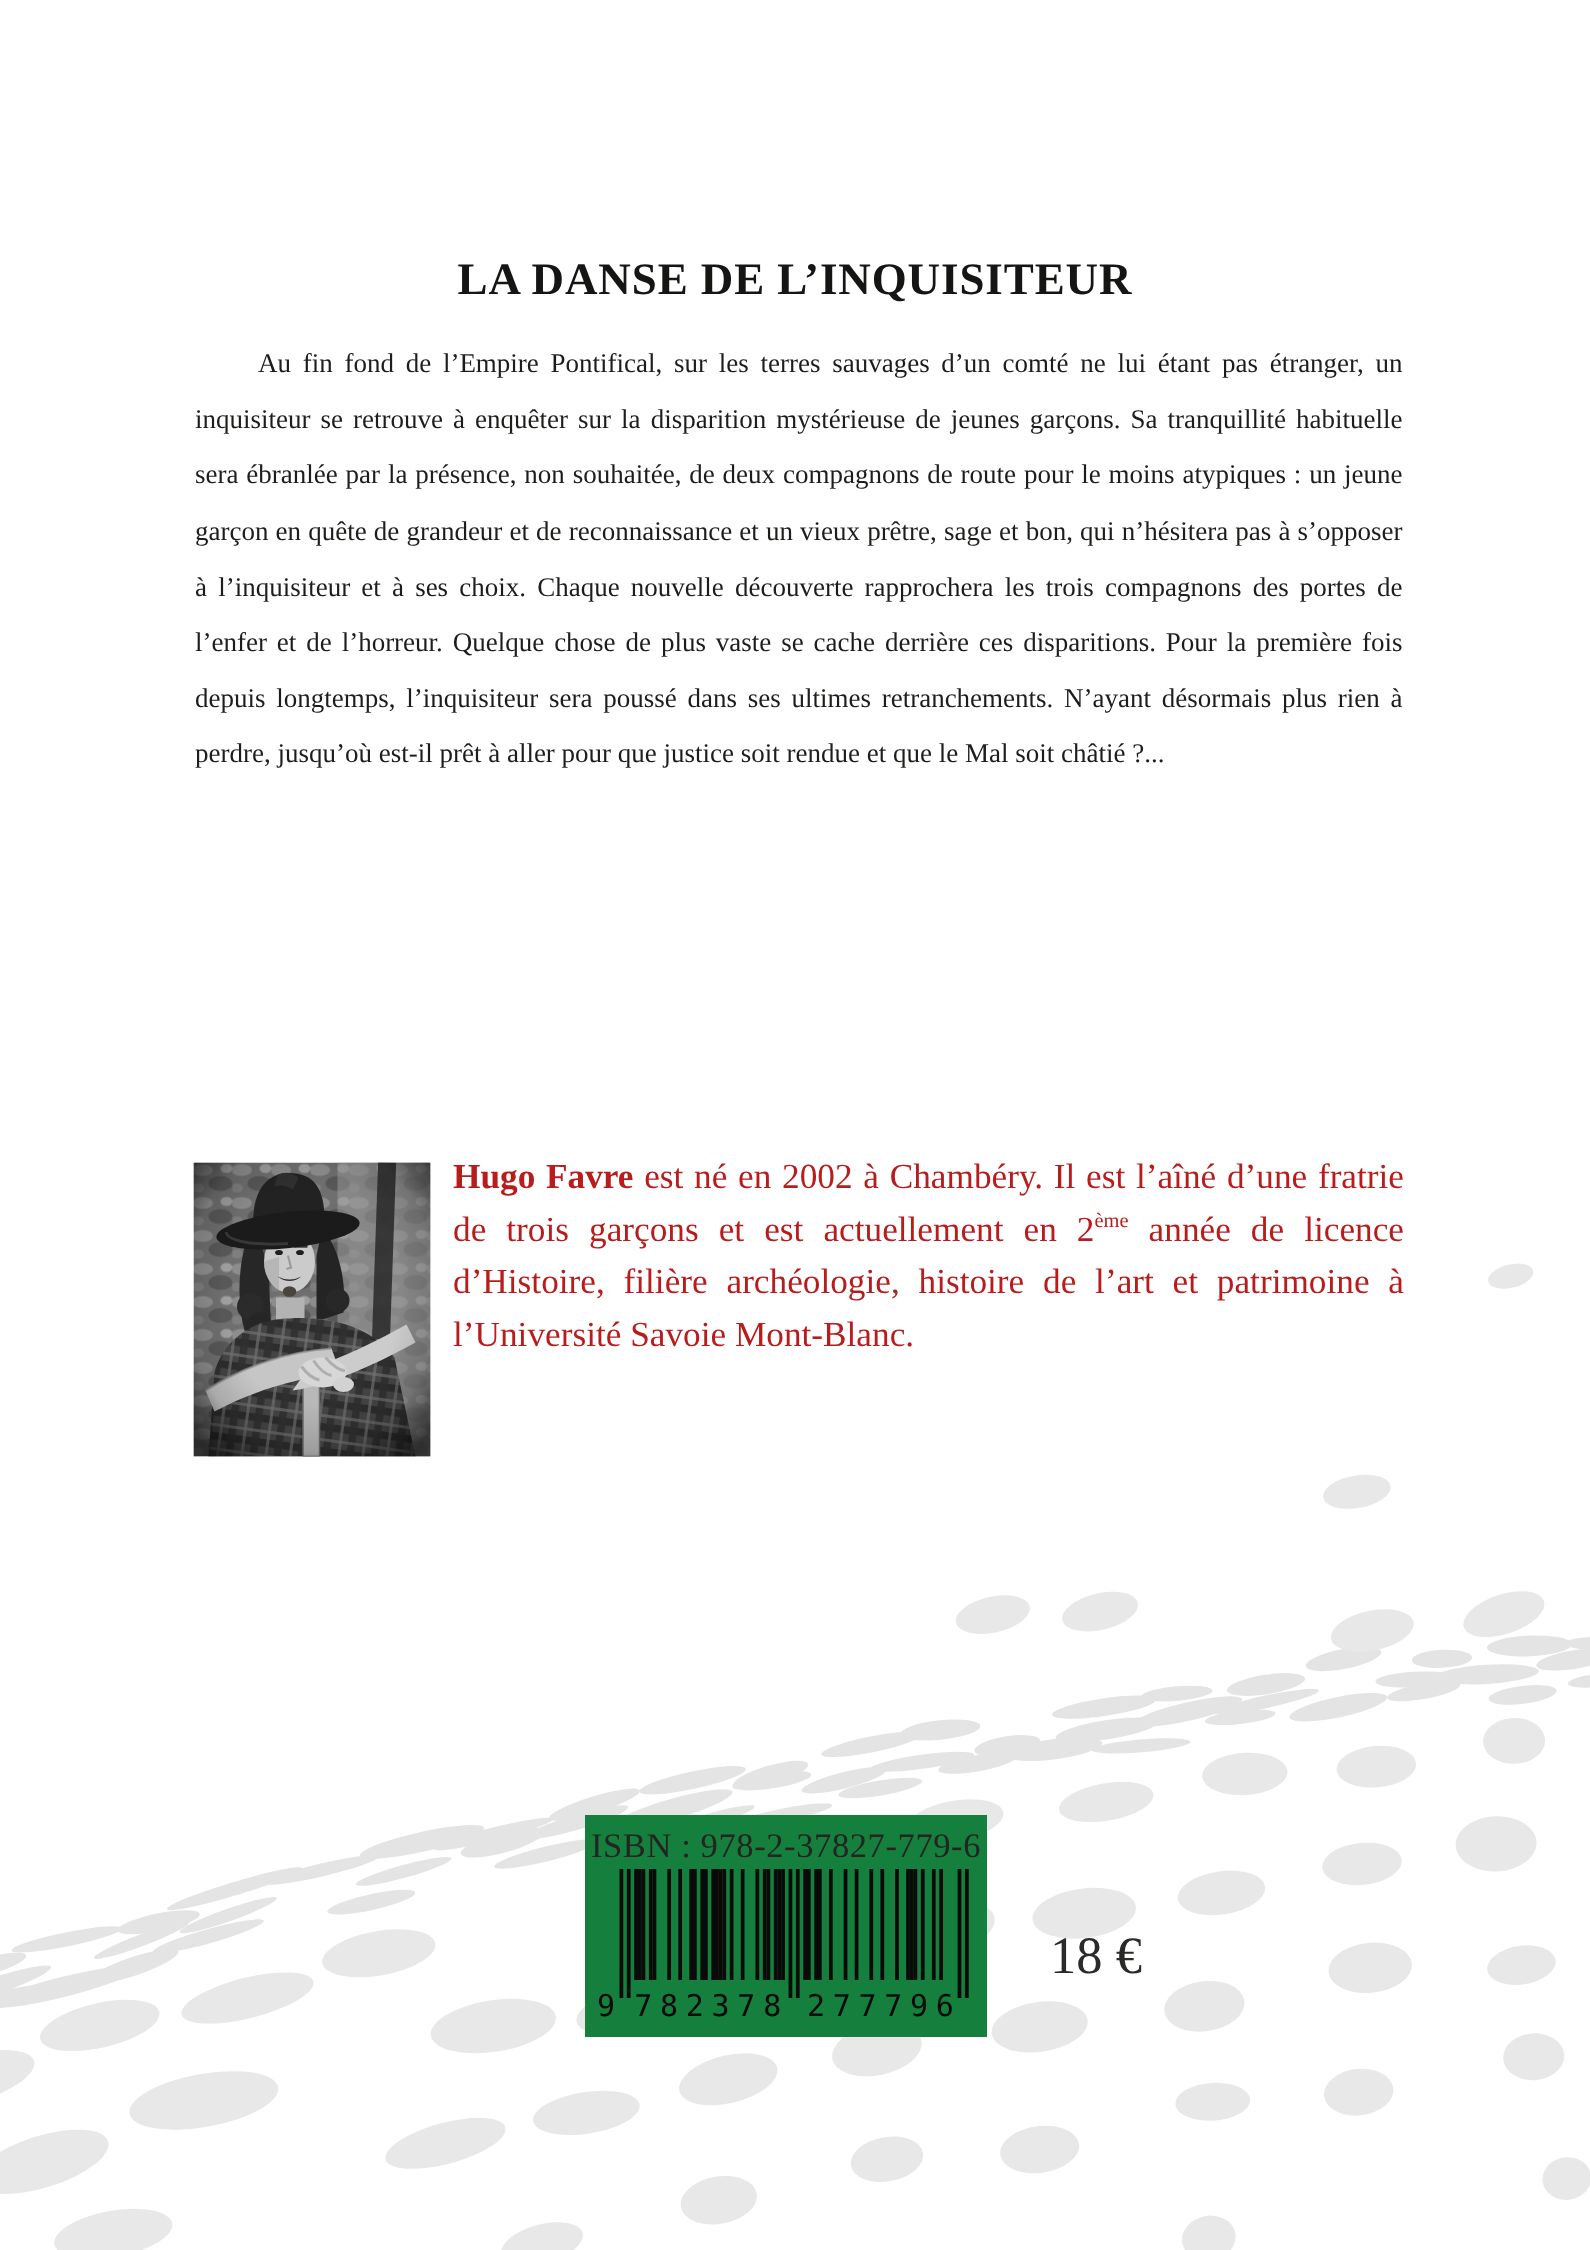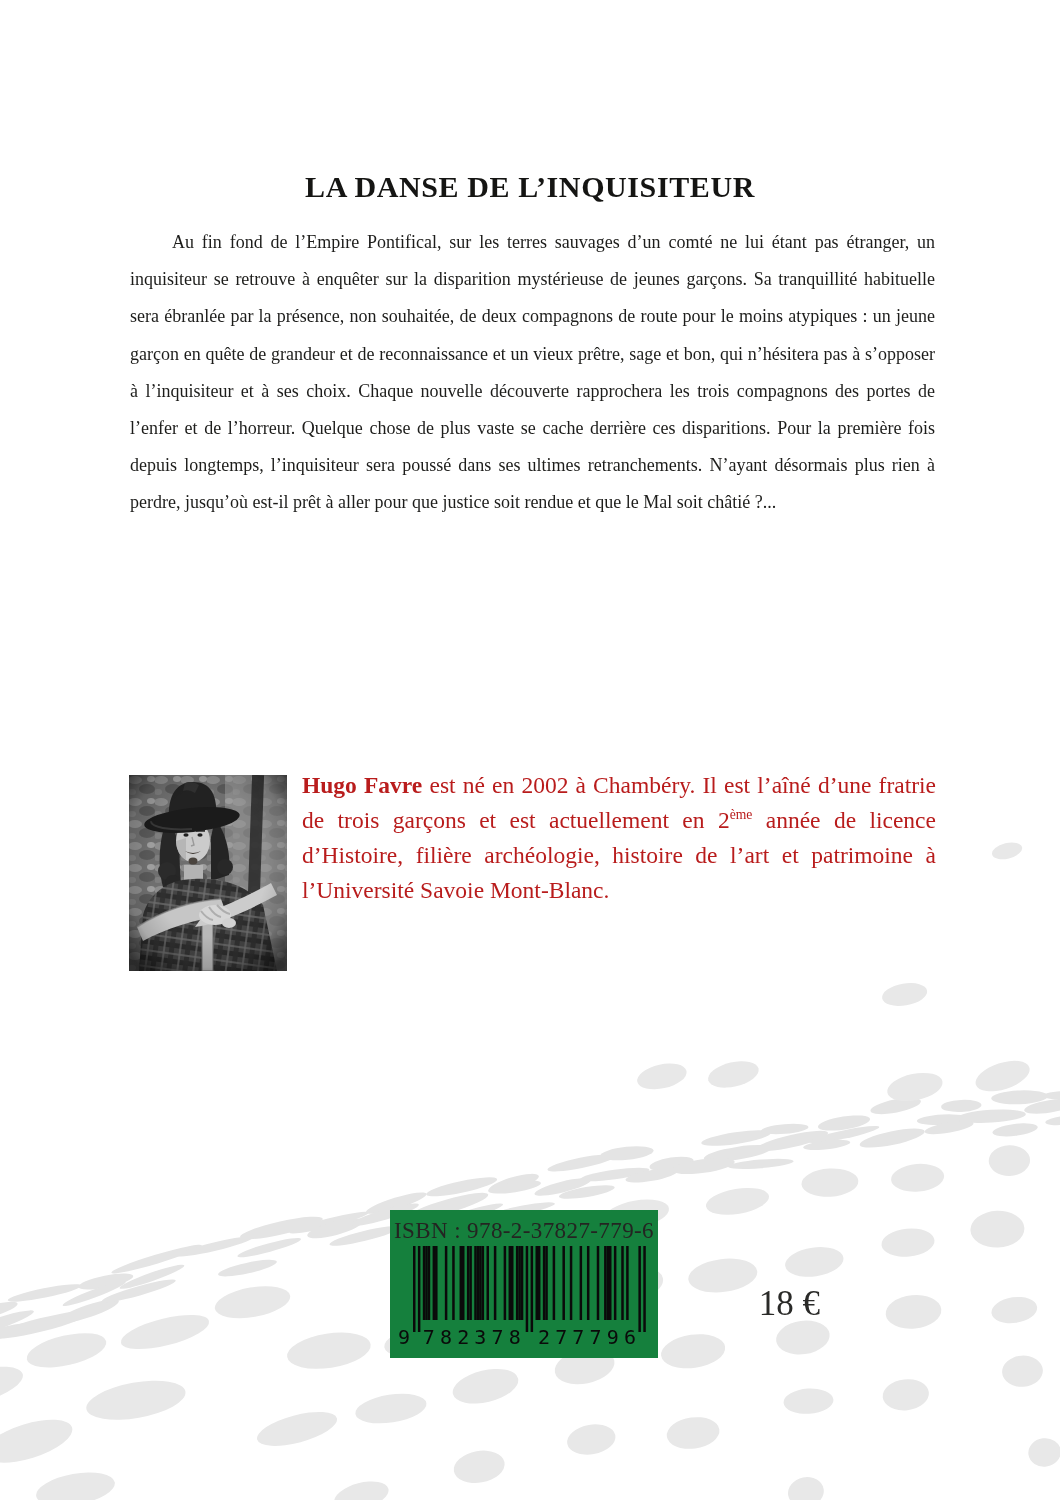--- a/index.html
+++ b/index.html
@@ -41,21 +41,21 @@
     position:absolute;left:390px;top:1210px;width:268px;height:148px;
     background:#15803d;
     text-align:center;
   }
   .isbn{
     font-size:23px;letter-spacing:.4px;color:#242422;
     margin-top:8px;
   }
   .price{
     position:absolute;left:700px;top:1284px;width:120px;
-    text-align:right;font-size:35px;color:#2a2a28;
+    text-align:left;font-size:35px;color:#2a2a28;
   }
 </style>
 </head>
 <body>
 
 <div class="page">
 
   <svg id="bg-svg" width="1060" height="1500" viewBox="0 0 1060 1500">
       <ellipse cx="-10.0" cy="1311.3" rx="28.6" ry="5.8" transform="rotate(-15.7 -10.0 1311.3)" fill="#e4e4e4"></ellipse>
       <ellipse cx="44.6" cy="1292.9" rx="37.6" ry="4.7" transform="rotate(-11.4 44.6 1292.9)" fill="#e4e4e4"></ellipse>

